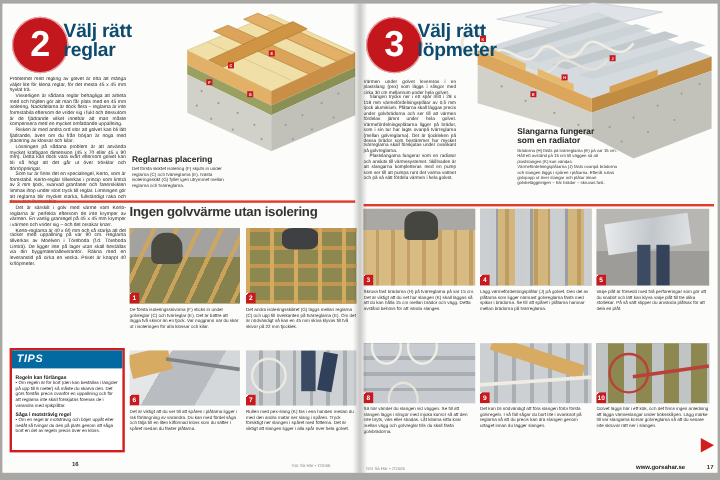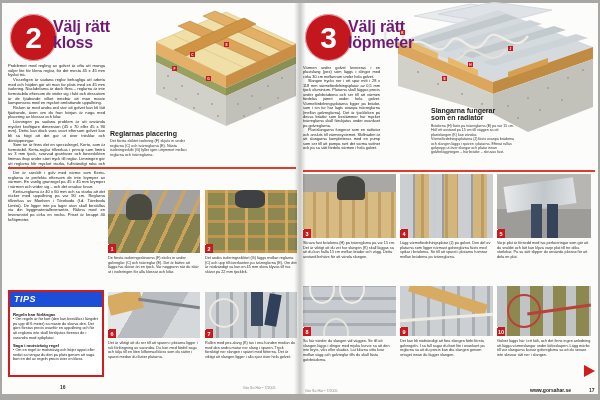--- a/index.html
+++ b/index.html
@@ -6,35 +6,35 @@
   html,body { background:#888; }
   #spread{ position:relative; width:600px; height:400px; background:#a8a7a3;
            font-family:"Liberation Sans",sans-serif; overflow:hidden; margin:0 auto; }
   .paper{ position:absolute; left:2px; top:3px; width:596px; height:391px; background:#fcfcfa; }
   .gutter{ position:absolute; left:294px; top:3px; width:12px; height:391px;
            background:linear-gradient(90deg,rgba(0,0,0,0),rgba(0,0,0,.20) 50%,rgba(0,0,0,0)); }
   .abs{ position:absolute; }
   .circle{ width:47px; height:47px; border-radius:50%; background:#c4161d; color:#fff;
            font-weight:bold; font-size:30px; display:flex; align-items:center; justify-content:center;
            box-shadow:0 0 0 1px rgba(255,255,255,.6) inset; }
-  .title{ font-weight:bold; color:#701a75; font-size:16px; line-height:.98; letter-spacing:-.2px; }
+  .title{ font-weight:bold; color:#0c4a6e; font-size:16px; line-height:.98; letter-spacing:-.2px; }
   .intro{ font-size:4.1px; line-height:1.14; color:#222; text-align:justify; overflow:hidden; }
   .intro p{ text-indent:5px; }
   .intro p:first-child{ text-indent:0; }
   .cap-title{ font-size:7px; font-weight:bold; color:#1d1d1d; line-height:1.05; }
   .cap{ font-size:3.8px; line-height:1.22; color:#333; overflow:hidden; }
   .redline{ position:absolute; height:2px; background:#e23b2a; }
   .sec-head{ font-size:11px; font-weight:bold; color:#333; letter-spacing:-.2px; }
   .photo{ position:absolute; overflow:hidden; background:#b5b4b0; }
   .badge{ position:absolute; left:0; bottom:0; width:8px; height:9px; z-index:3;
           background:linear-gradient(135deg,#fff 0,#fff 1.3px,#c8191f 1.3px); color:#fff;
           font-size:5.5px; font-weight:bold; display:flex; align-items:center; justify-content:center; }
   .scap{ position:absolute; font-size:3.8px; line-height:1.22; color:#2d2d2d; overflow:hidden; }
   .tips{ position:absolute; border:2.5px solid #d21d1c; background:#fff; }
-  .tips-head{ background:#1d4ed8; color:#fff; font-weight:bold; font-style:italic;
+  .tips-head{ background:#0369a1; color:#fff; font-weight:bold; font-style:italic;
               font-size:9px; padding:2px 0 3px 4px; letter-spacing:.5px; }
   .tips-body{ padding:2px 3px 3px; }
   .tips-h{ font-size:4.2px; font-weight:bold; color:#111; margin-top:3px; }
   .tips-t{ font-size:3.8px; line-height:1.22; color:#222; }
   .foot{ position:absolute; font-size:3.6px; color:#8a8a8a; }
   .pnum{ position:absolute; font-size:5px; font-weight:bold; color:#333; }
   .site{ position:absolute; font-size:5px; font-weight:bold; color:#222; }
   .lab{ position:absolute; background:#c8191f; color:#fff; font-size:3.2px; width:5px; height:5px;
         display:flex; align-items:center; justify-content:center; font-weight:bold; z-index:4; }
   .arrow{ position:absolute; width:0; height:0; border-top:6px solid transparent;
@@ -98,37 +98,38 @@
   <span class="lab" style="left:190px;top:52px;">C</span>
   <span class="lab" style="left:224px;top:42px;">E</span>
   <span class="lab" style="left:172px;top:66px;">F</span>
   <span class="lab" style="left:206px;top:76px;">G</span>
 
   <div class="abs circle" style="left:10px;top:14px;">
     <span>2</span>
   </div>
   <div class="abs title" style="left:53px;top:19px;">
     <div>Välj rätt</div>
-    <div>kloss</div>
+    <div>reglar</div>
   </div>
 
   <div class="abs intro" style="left:8px;top:64px;width:97px;height:222px;">
     <p>Problemet med regling av golvet är ofta att många väljer lite för klena reglar, för det mesta 45 x 45 mm hyvlat trä.</p>
     <p>Visserligen är sådana reglar behagliga att arbeta med och höjden gör att man får plats med en 45 mm isolering. Nackdelarna är dock flera – reglarna är inte formstabila eftersom de vrider sig i fukt och dessutom är de fjädrande vilket innebär att man måste kompensera med en mycket omfattande uppallning.</p>
     <p>Risken är med andra ord stor att golvet kan bli lätt fjädrande, även om du från början är noga med placering av klossar och kilar.</p>
     <p>Lösningen på sådana problem är att använda mycket kraftigare dimension (45 x 70 eller 45 x 90 mm). Detta kan dock vara svårt eftersom golvet kan bli så högt att det går ut över trösklar och dörröppningar.</p>
     <p>Som tur är finns det en specialregel, Kerto, som är formstabil. Kerto-reglar tillverkas i princip som limträ av 3 mm tjock, svarvad granfaner och fanerskikten limmas ihop under stort tryck till reglar. Limningen gör att reglarna blir mycket starka, fullständigt raka och dessutom formstabila.</p>
     <p>Det är särskilt i golv med värme som Kerto-reglarna är perfekta eftersom de inte krymper av värmen. En vanlig granregel på 45 x 45 mm krymper i värmen och vrider sig – och det orsakar knarr.</p>
     <p>Kerto-reglarna är 40 x 60 mm och så starka att det räcker med uppallning på var 90 cm. Reglarna tillverkas av Moelven i Töreboda (f.d. Töreboda Limträ). De ligger inte på lager utan skall beställas via din byggmaterialleverantör. Räkna med en leveranstid på cirka en vecka. Priset är knappt 40 kr/löpmeter.</p>
   </div>
 
   <div class="abs cap-title" style="left:110px;top:130px;">Reglarnas placering</div>
   <div class="abs cap" style="left:110px;top:139px;width:88px;height:24px;">Det första skiktet isolering (F) skjuts in under reglarna (C) och tvärreglarna (E). Nästa isoleringsskikt (G) fyller igen utrymmet mellan reglarna och tvärreglarna.</div>
 
   <div class="redline" style="left:8px;top:167px;width:288px;"></div>
+  <div class="abs sec-head" style="left:108px;top:171px;">Ingen golvvärme utan isolering</div>
 
   <div class="photo ph1" style="left:108px;top:190px;width:92px;height:63px;">
     <i class="blob" style="left:18px;top:4px;width:26px;height:26px;background:#4a4a40;border-radius:45% 45% 20% 20%;"></i>
     <div class="badge">
         <span>1</span>
       </div>
   </div>
   <div class="scap" style="left:108px;top:256px;width:92px;height:30px;">De första isoleringsskivorna (F) sticks in under golvreglar (C) och tvärreglar (E). Det är bättre att lägga två skivor än en tjock. Var noggrann när du skär ut i isoleringen för alla klossar och kilar.</div>
 
   <div class="photo ph2" style="left:205px;top:190px;width:92px;height:63px;">

